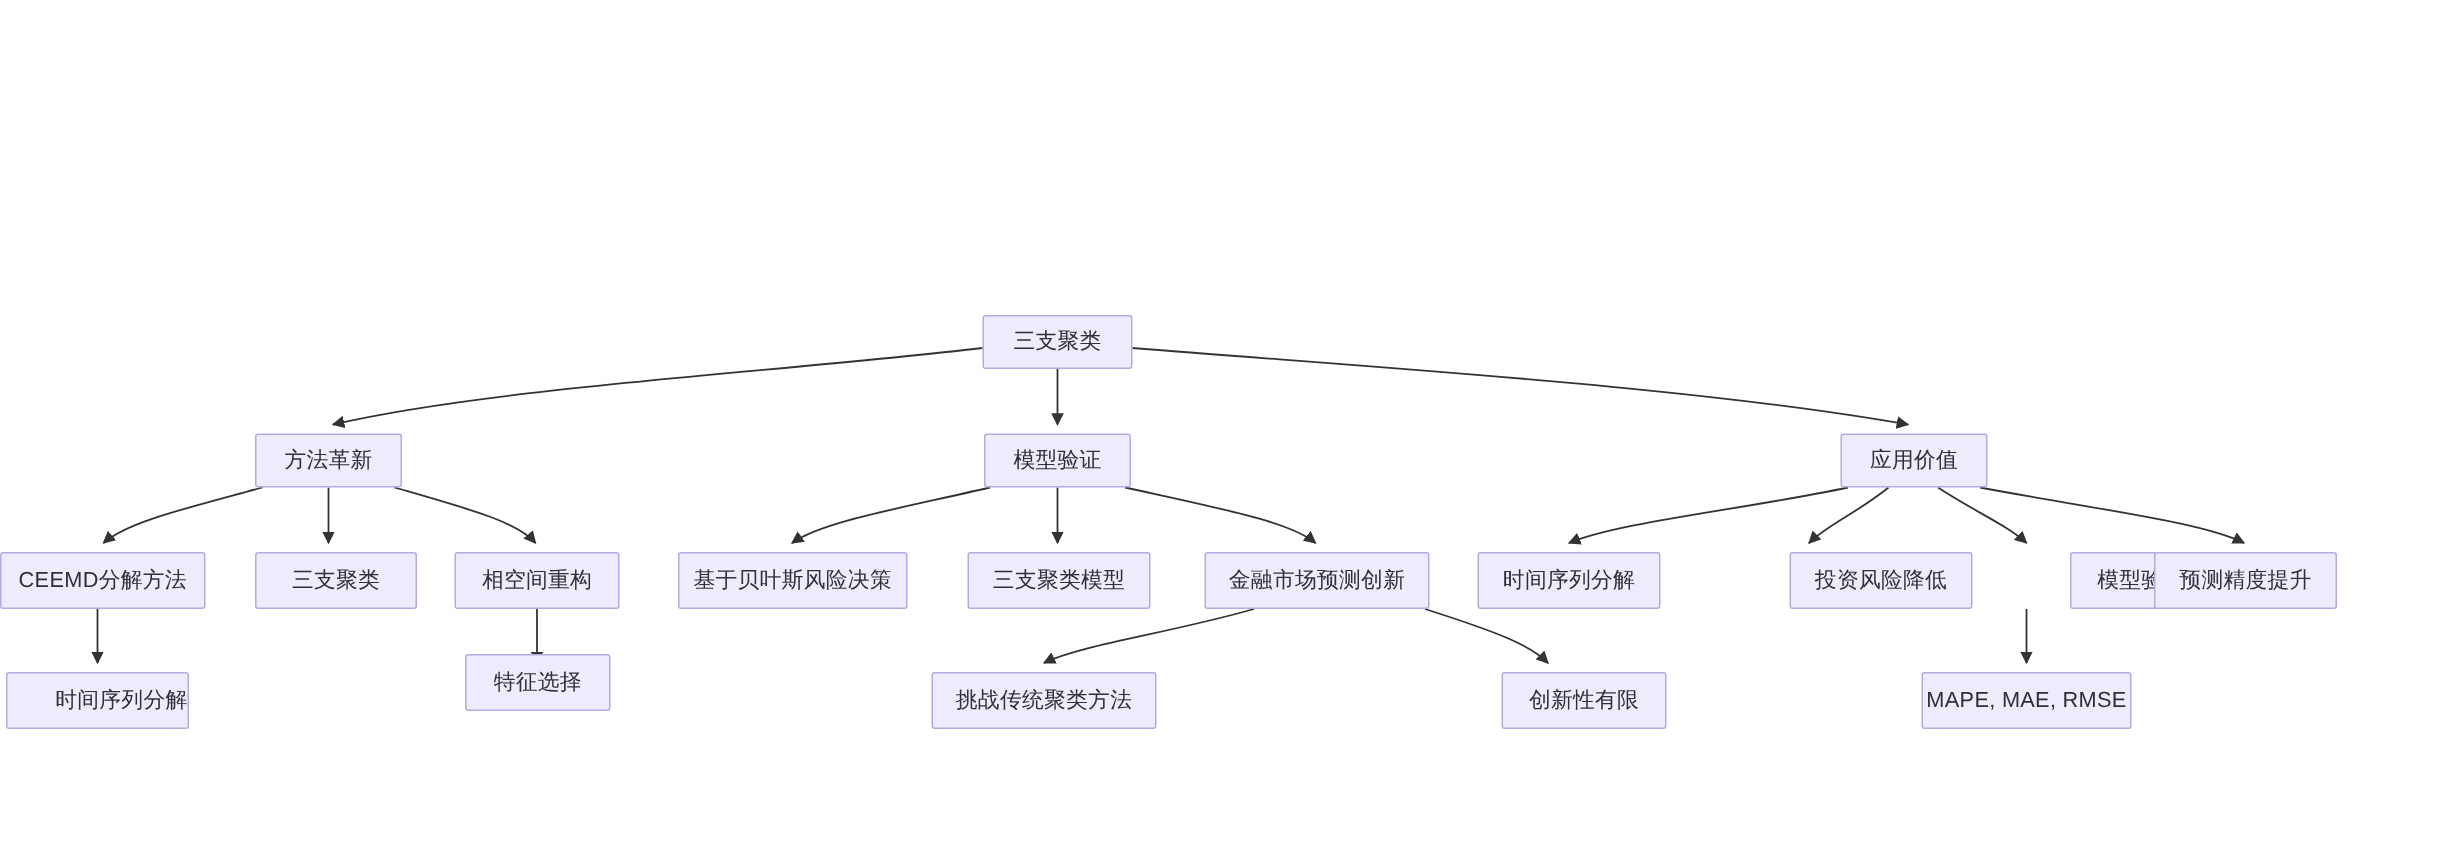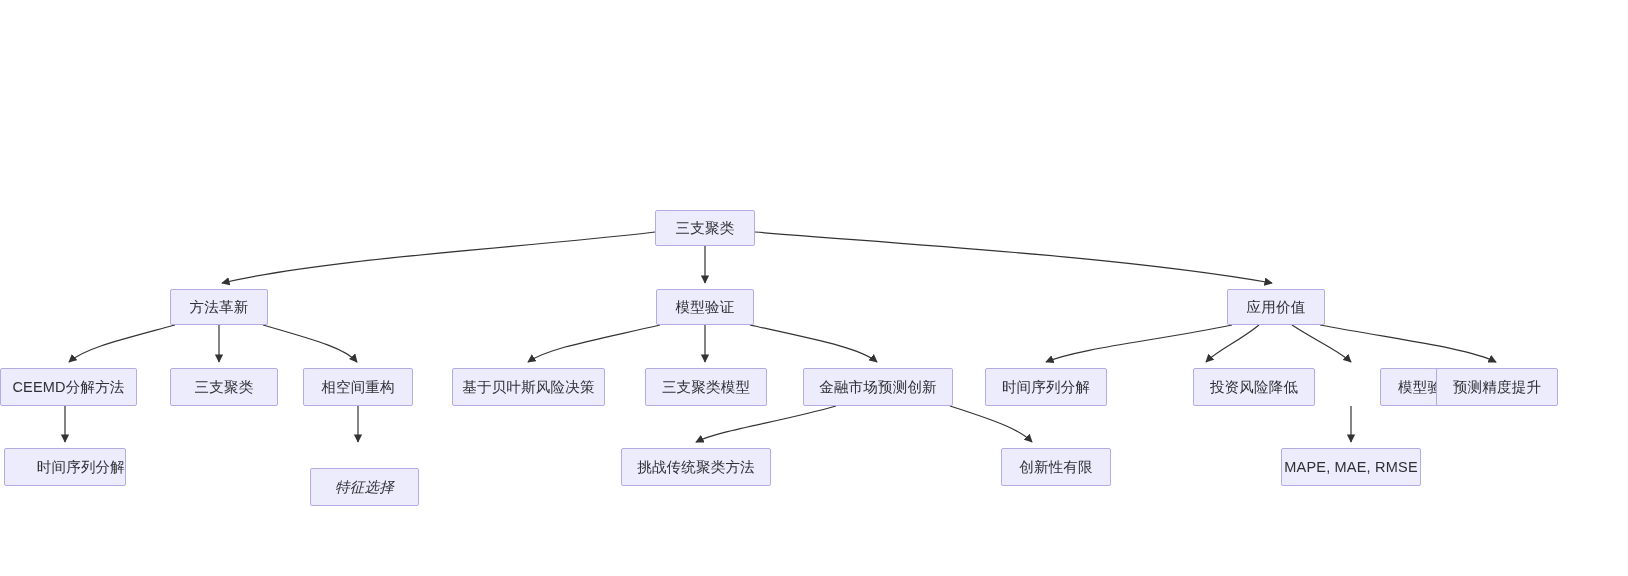--- a/index.html
+++ b/index.html
@@ -121,21 +121,21 @@
       </div>
       <div class="node-box" style="left: 1380px; top: 368px; width: 95px; height: 38px;">
         <span class="node-label">模型验证</span>
       </div>
       <div class="node-box" style="left: 1436px; top: 368px; width: 122px; height: 38px;">
         <span class="node-label">预测精度提升</span>
       </div>
       <div class="node-box" style="left: 4px; top: 448px; width: 122px; height: 38px; justify-content: flex-end;">
         <span class="node-label">时间序列分解</span>
       </div>
-      <div class="node-box" style="left: 310px; top: 468px; width: 109px; height: 38px; font-style: italic;">
+      <div class="node-box" style="left: 310px; top: 436px; width: 97px; height: 38px;">
         <span class="node-label">特征选择</span>
       </div>
       <div class="node-box" style="left: 621px; top: 448px; width: 150px; height: 38px;">
         <span class="node-label">挑战传统聚类方法</span>
       </div>
       <div class="node-box" style="left: 977px; top: 448px; width: 110px; height: 38px; margin-left: 24px;">
         <span class="node-label">创新性有限</span>
       </div>
       <div class="node-box" style="left: 1281px; top: 448px; width: 140px; height: 38px;">
         <span class="node-label">MAPE, MAE, RMSE</span>

